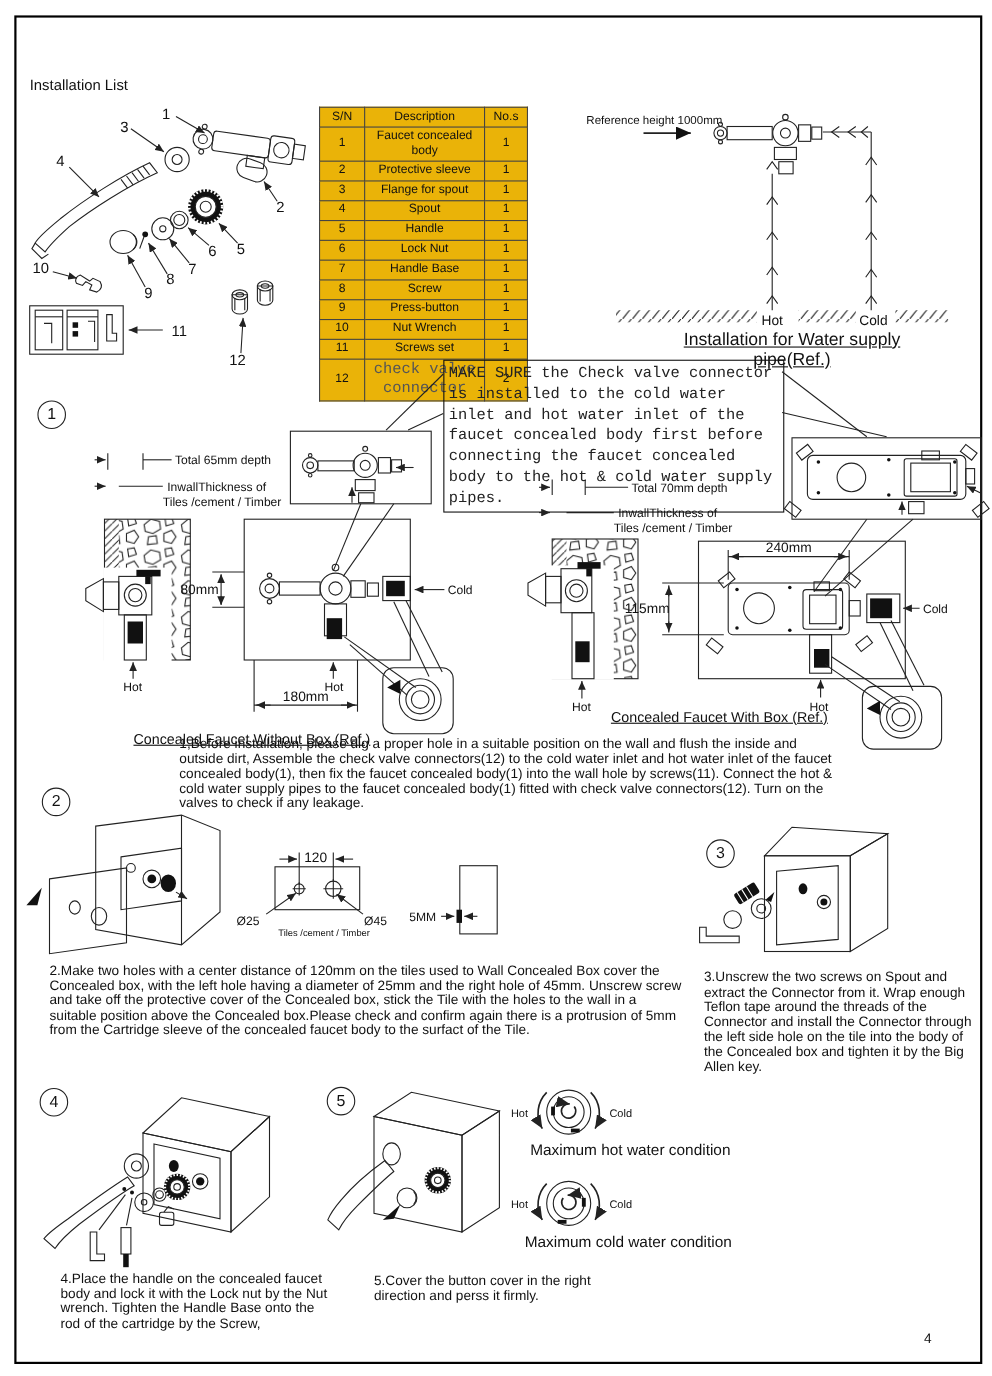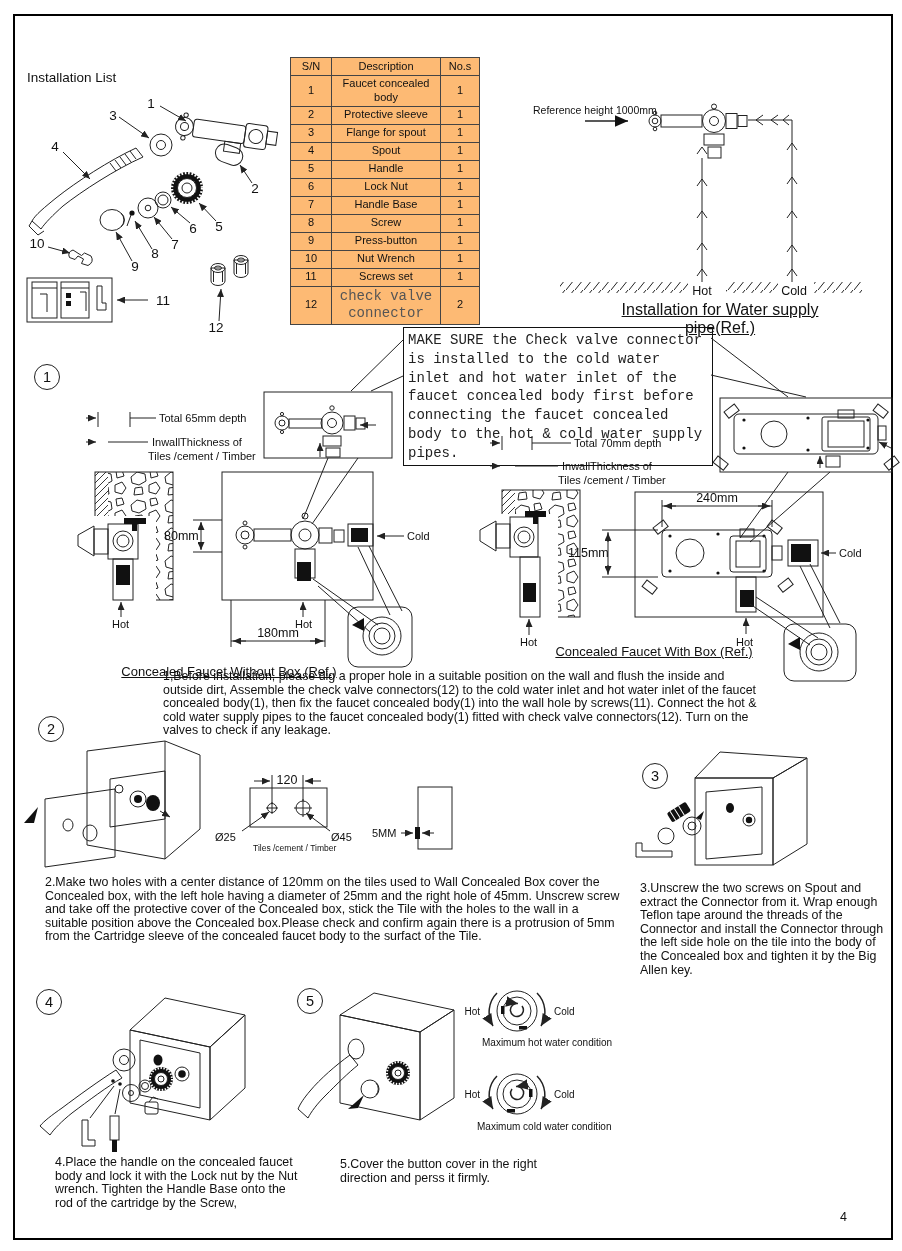--- a/index.html
+++ b/index.html
@@ -7,26 +7,26 @@
         font-family:"Liberation Sans",sans-serif;color:#111;overflow:hidden;}
   .abs{position:absolute;}
   .frame{left:13px;top:14px;width:876px;height:1222px;border:2px solid #000;}
   .title{left:283px;top:31px;width:280px;text-align:center;font-size:15px;letter-spacing:.4px;}
   .il-title{left:27px;top:70px;font-size:13.5px;}
   .ref-h{left:533px;top:104px;font-size:10.5px;}
   .stepnum{width:24px;height:24px;border:1.7px solid #222;border-radius:50%;
            text-align:center;line-height:24px;font-size:14.5px;background:#fff;}
   .para{font-size:12.4px;line-height:13.6px;color:#111;}
   .cap{font-size:13px;text-decoration:underline;text-align:center;}
-  .tiny{font-size:10px;padding-left:24px;}
+  .tiny{font-size:14px;padding-left:24px;}
   .notice{left:403px;top:327px;width:300px;border:1.2px solid #111;padding:3px 4px;
           font-family:"Liberation Mono","DejaVu Sans Mono",monospace;font-size:14px;
           line-height:1.34;color:#222;}
   .pagenum{left:840px;top:1210px;font-size:12.5px;}
-  table.parts{border-collapse:collapse;background:#fdba74;}
+  table.parts{border-collapse:collapse;background:#eab308;margin-top:40px;}
   table.parts th,table.parts td{border:1px solid #444;font-size:11px;font-weight:normal;
       text-align:center;padding:1px 3px;line-height:1.25;height:15px;}
   table.parts td:nth-child(2),table.parts th:nth-child(2){width:102px;}
   table.parts td:nth-child(1),table.parts th:nth-child(1){width:34px;}
   table.parts td:nth-child(3),table.parts th:nth-child(3){width:32px;}
   table.parts tr:last-child td:nth-child(2){font-family:"Liberation Mono","DejaVu Sans Mono",monospace;color:#555;font-size:14px;}
   svg{overflow:visible;font-family:"Liberation Sans",sans-serif;}
   .ln{fill:none;stroke:#222;stroke-width:1;}
   .lnb{fill:none;stroke:#222;stroke-width:1.5;}
   .fl{fill:#111;stroke:none;}

